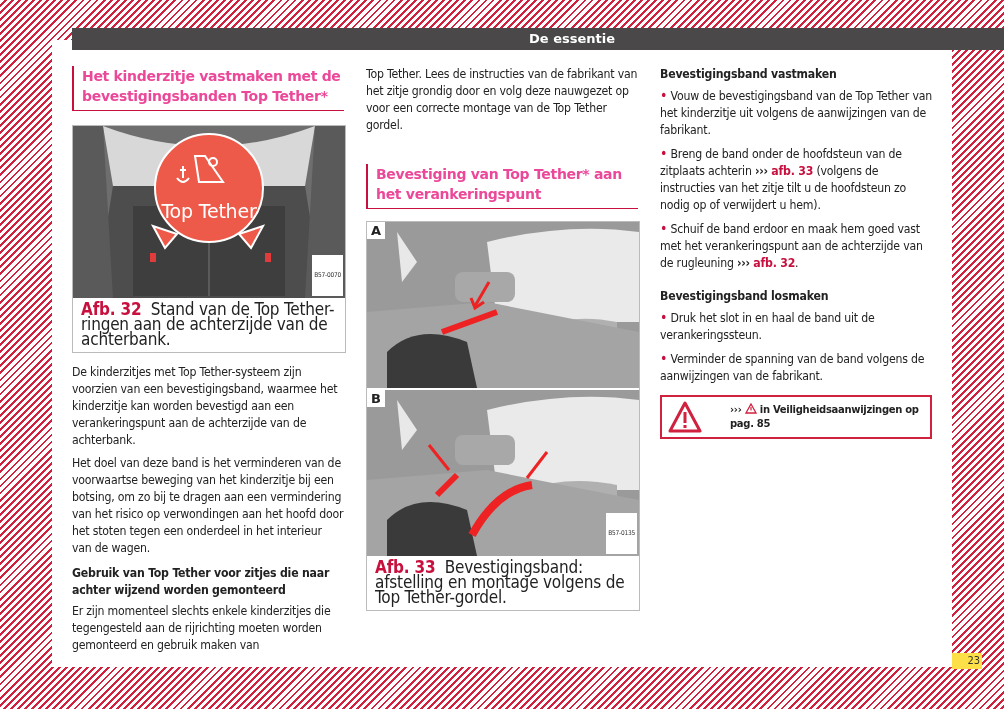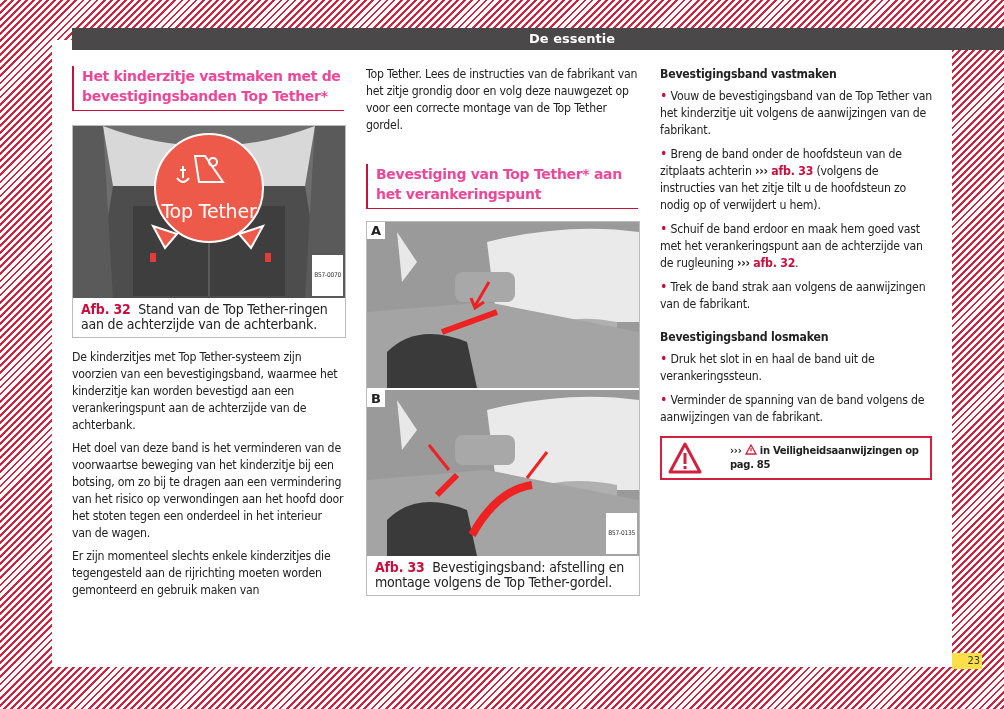--- a/index.html
+++ b/index.html
@@ -14,21 +14,21 @@
     font-weight:bold;font-size:13px;text-align:center;line-height:22px;font-family:"DejaVu Sans","Liberation Sans",sans-serif;}
   .pagenum{position:absolute;left:952px;top:653px;width:28px;height:16px;background:#fde047;font-size:11px;text-align:right;padding-right:2px;line-height:16px;color:#333;}
   .col{position:absolute;font-size:12.2px;line-height:17px;letter-spacing:-0.2px;}
   .col p{margin:0 0 6px 0;}
   .sec-title{border-left:2px solid #c8103e;border-bottom:1px solid #c8103e;padding:0 0 4px 8px;font-weight:bold;
     font-size:14px;line-height:20px;font-family:"DejaVu Sans","Liberation Sans",sans-serif;color:#ec4899;letter-spacing:-0.3px;}
   .sub-title{font-weight:bold;font-size:12.2px;line-height:17px;margin:0 0 4px 0;}
   .figure{border:1px solid #bbb;background:#fff;}
   .fig-img{position:relative;overflow:hidden;background:#8a8a8a;}
   .fig-code{position:absolute;right:2px;bottom:2px;background:#fff;font-size:6.5px;padding:12px 2px;color:#333;}
-  .caption{padding:4px 8px 5px 8px;font-size:14px;line-height:15px;}
+  .caption{padding:4px 8px 5px 8px;font-size:17px;line-height:15px;}
   .caption .afb{color:#c8103e;font-weight:bold;}
   .bullet{position:relative;padding-left:0;margin:0 0 6px 0;}
   .bullet .dot{color:#c8103e;font-size:14px;}
   .ref{color:#c8103e;font-weight:bold;}
   .arrows{font-weight:bold;color:#222;}
   .warn-box{border:2px solid #d0213f;height:40px;position:relative;}
   .warn-box .big{position:absolute;left:6px;top:4px;}
   .warn-box .txt{position:absolute;left:68px;top:6px;font-size:10px;line-height:14px;font-weight:bold;font-family:"DejaVu Sans","Liberation Sans",sans-serif;letter-spacing:-0.3px;}
   .label-letter{position:absolute;left:0;top:0;background:#fff;font-weight:bold;font-size:13px;padding:0 4px;line-height:17px;font-family:"DejaVu Sans","Liberation Sans",sans-serif;}
 </style>
@@ -67,20 +67,21 @@
       <div class="fig-code">B57-0070</div>
     </div>
     <div class="caption">
       <span class="afb">Afb. 32</span>&nbsp;
       <span>Stand van de Top Tether-ringen aan de achterzijde van de achterbank.</span>
     </div>
   </div>
   <div style="margin-top:11px;">
     <p>De kinderzitjes met Top Tether-systeem zijn voorzien van een bevestigingsband, waarmee het kinderzitje kan worden bevestigd aan een verankeringspunt aan de achterzijde van de achterbank.</p>
     <p>Het doel van deze band is het verminderen van de voorwaartse beweging van het kinderzitje bij een botsing, om zo bij te dragen aan een vermindering van het risico op verwondingen aan het hoofd door het stoten tegen een onderdeel in het interieur van de wagen.</p>
+    <div class="sub-title" style="margin-top:8px;">Gebruik van Top Tether voor zitjes die naar achter wijzend worden gemonteerd</div>
     <p>Er zijn momenteel slechts enkele kinderzitjes die tegengesteld aan de rijrichting moeten worden gemonteerd en gebruik maken van</p>
   </div>
 </div>
 
 <div class="col" style="left:366px;top:66px;width:272px;">
   <p>Top Tether. Lees de instructies van de fabrikant van het zitje grondig door en volg deze nauwgezet op voor een correcte montage van de Top Tether gordel.</p>
   <div class="sec-title" style="margin-top:30px;">Bevestiging van Top Tether* aan het verankeringspunt</div>
   <div class="figure" style="margin-top:12px;width:272px;">
     <div class="fig-img" style="height:166px;">
       <svg width="272" height="166" viewBox="0 0 272 166">
@@ -119,21 +120,20 @@
       <span>Bevestigingsband: afstelling en montage volgens de Top Tether-gordel.</span>
     </div>
   </div>
 </div>
 
 <div class="col" style="left:660px;top:66px;width:272px;">
   <div class="sub-title">Bevestigingsband vastmaken</div>
   <div class="bullet"><span class="dot">•</span> <span>Vouw de bevestigingsband van de Top Tether van het kinderzitje uit volgens de aanwijzingen van de fabrikant.</span></div>
   <div class="bullet"><span class="dot">•</span> <span>Breng de band onder de hoofdsteun van de zitplaats achterin</span> <span class="arrows">›››</span> <span class="ref">afb. 33</span><span> (volgens de instructies van het zitje tilt u de hoofdsteun zo nodig op of verwijdert u hem).</span></div>
   <div class="bullet"><span class="dot">•</span> <span>Schuif de band erdoor en maak hem goed vast met het verankeringspunt aan de achterzijde van de rugleuning</span> <span class="arrows">›››</span> <span class="ref">afb. 32</span><span>.</span></div>
-  <div class="bullet"><span class="dot">•</span> <span>Trek de band strak aan volgens de aanwijzingen van de fabrikant.</span></div>
 
   <div class="sub-title" style="margin-top:16px;">Bevestigingsband losmaken</div>
   <div class="bullet"><span class="dot">•</span> <span>Druk het slot in en haal de band uit de verankeringssteun.</span></div>
   <div class="bullet"><span class="dot">•</span> <span>Verminder de spanning van de band volgens de aanwijzingen van de fabrikant.</span></div>
 
   <div class="warn-box" style="margin-top:10px;">
     <svg class="big" width="34" height="32" viewBox="0 0 34 32">
       <path d="M17 2 L32 30 L2 30 Z" fill="none" stroke="#d0213f" stroke-width="3" stroke-linejoin="round"></path>
       <rect x="15.5" y="11" width="3" height="11" fill="#d0213f"></rect>
       <rect x="15.5" y="24" width="3" height="3" fill="#d0213f"></rect>

